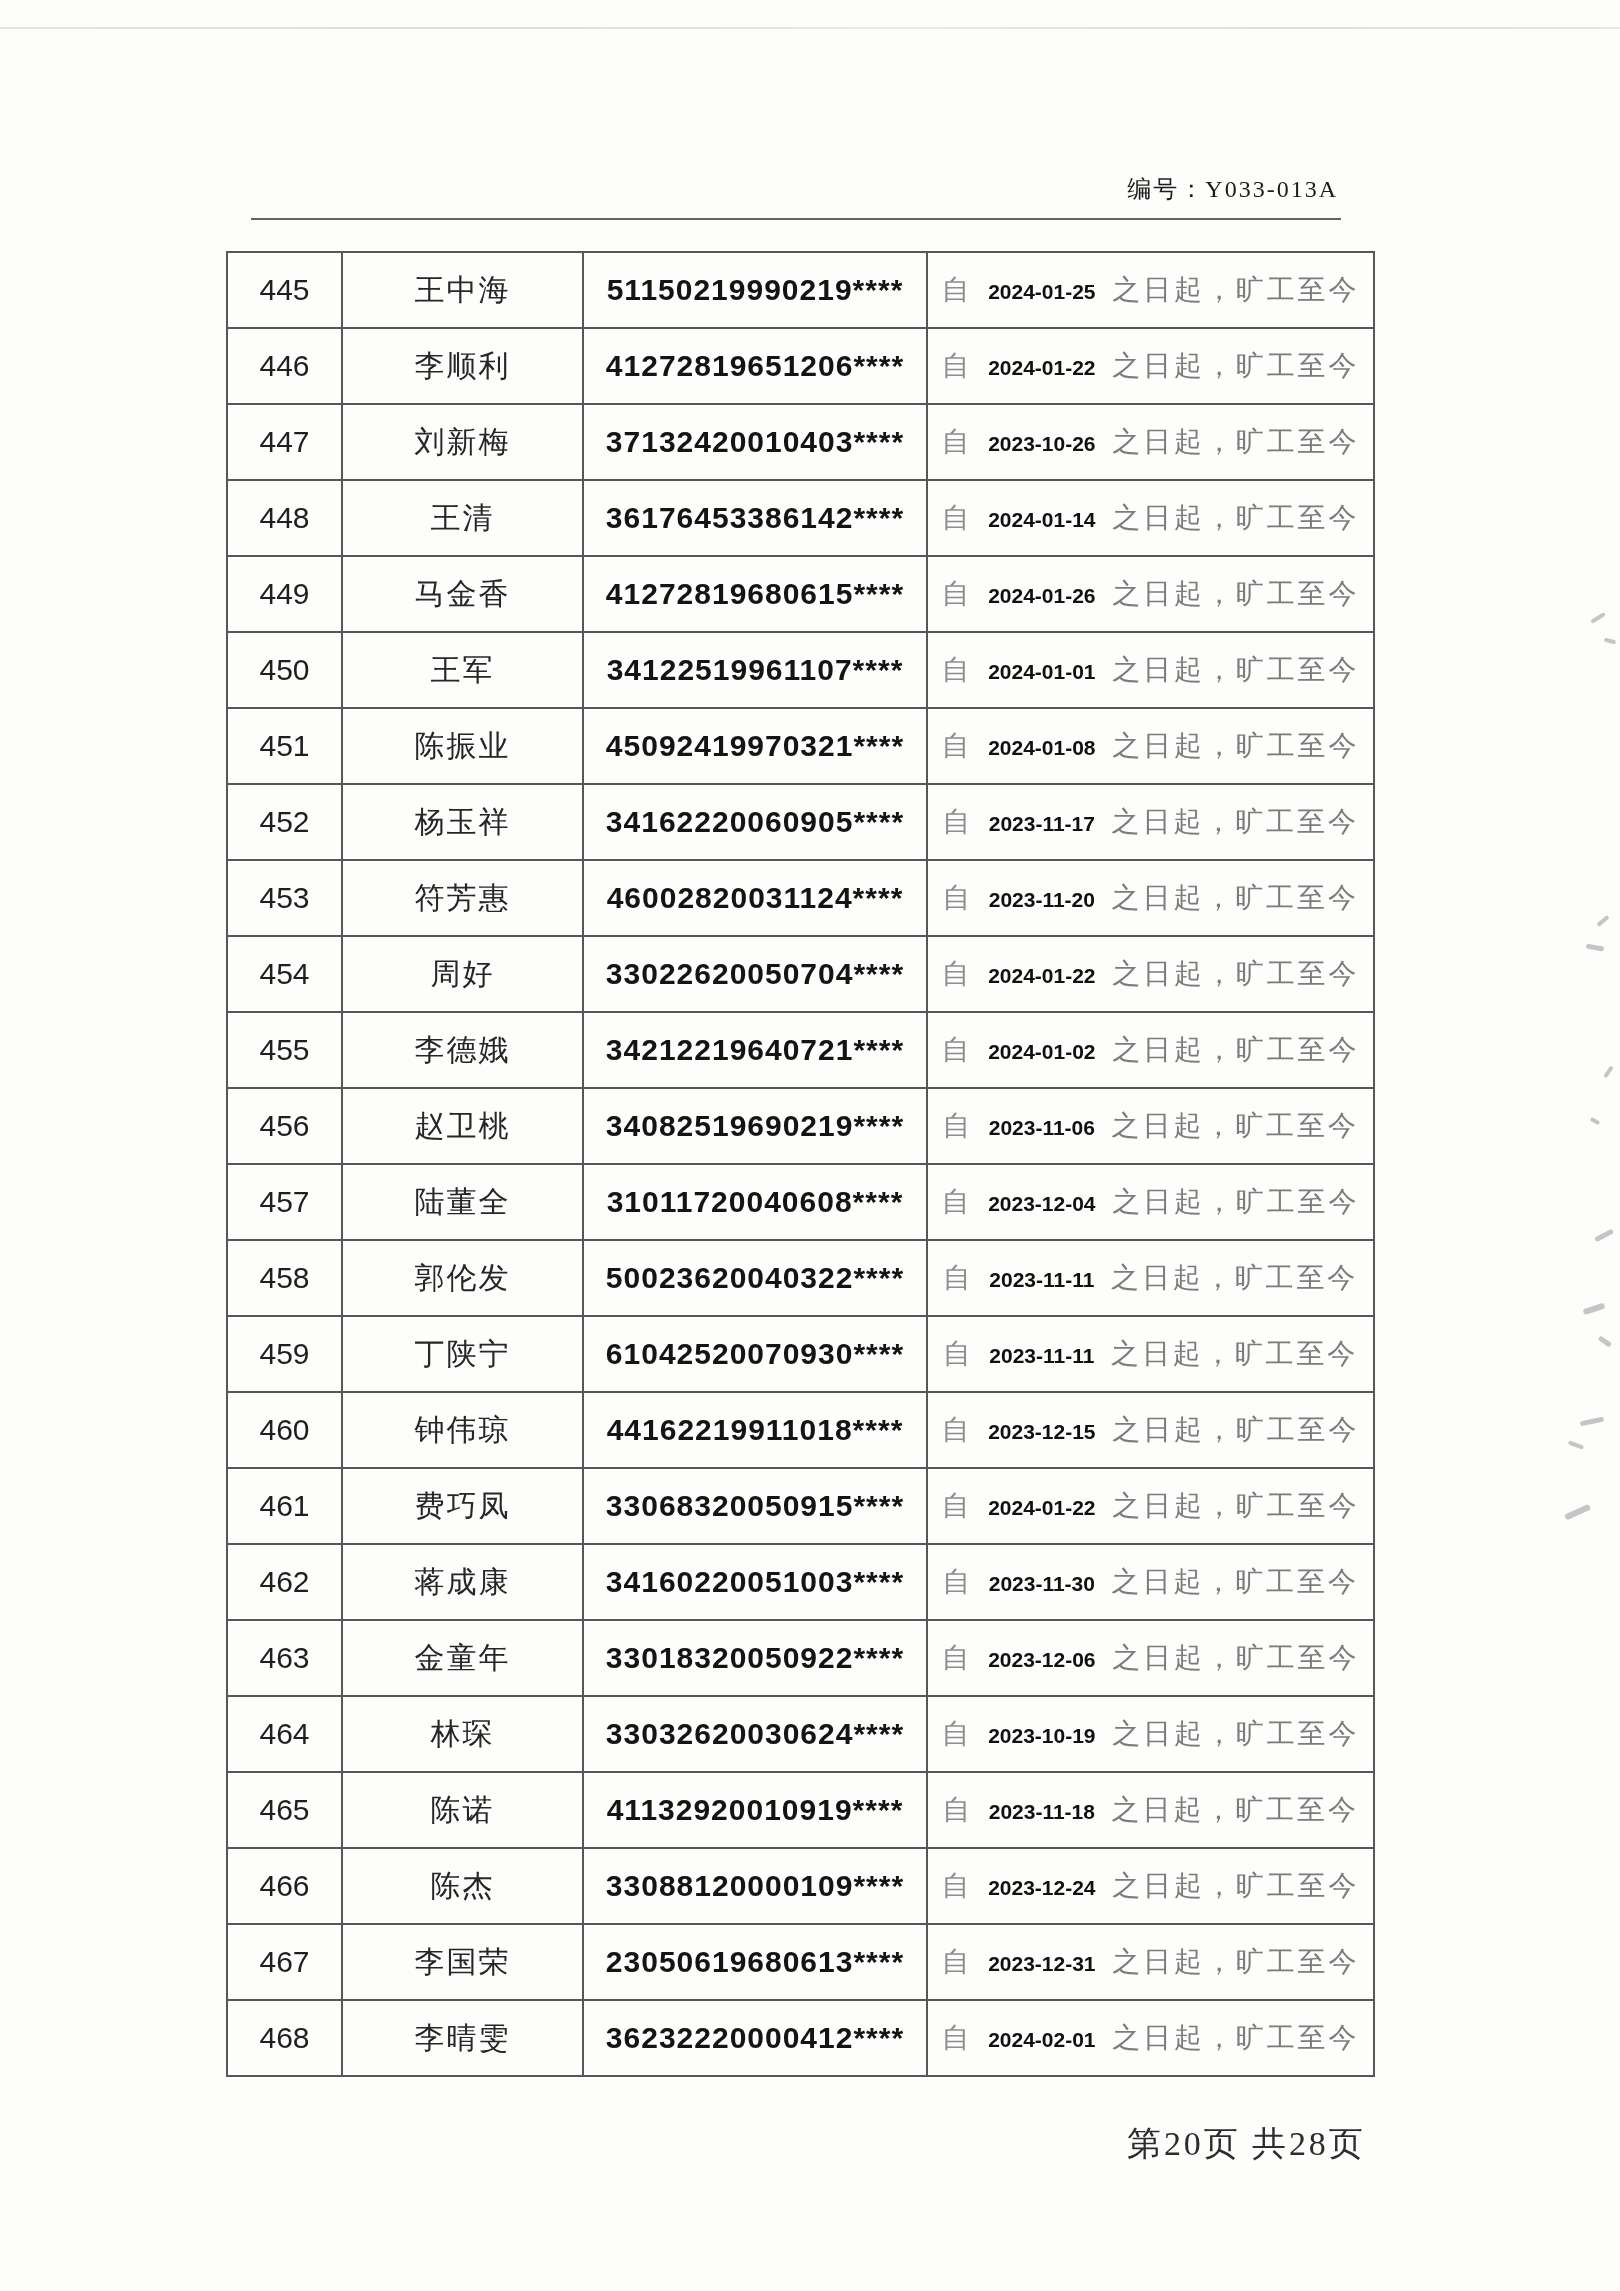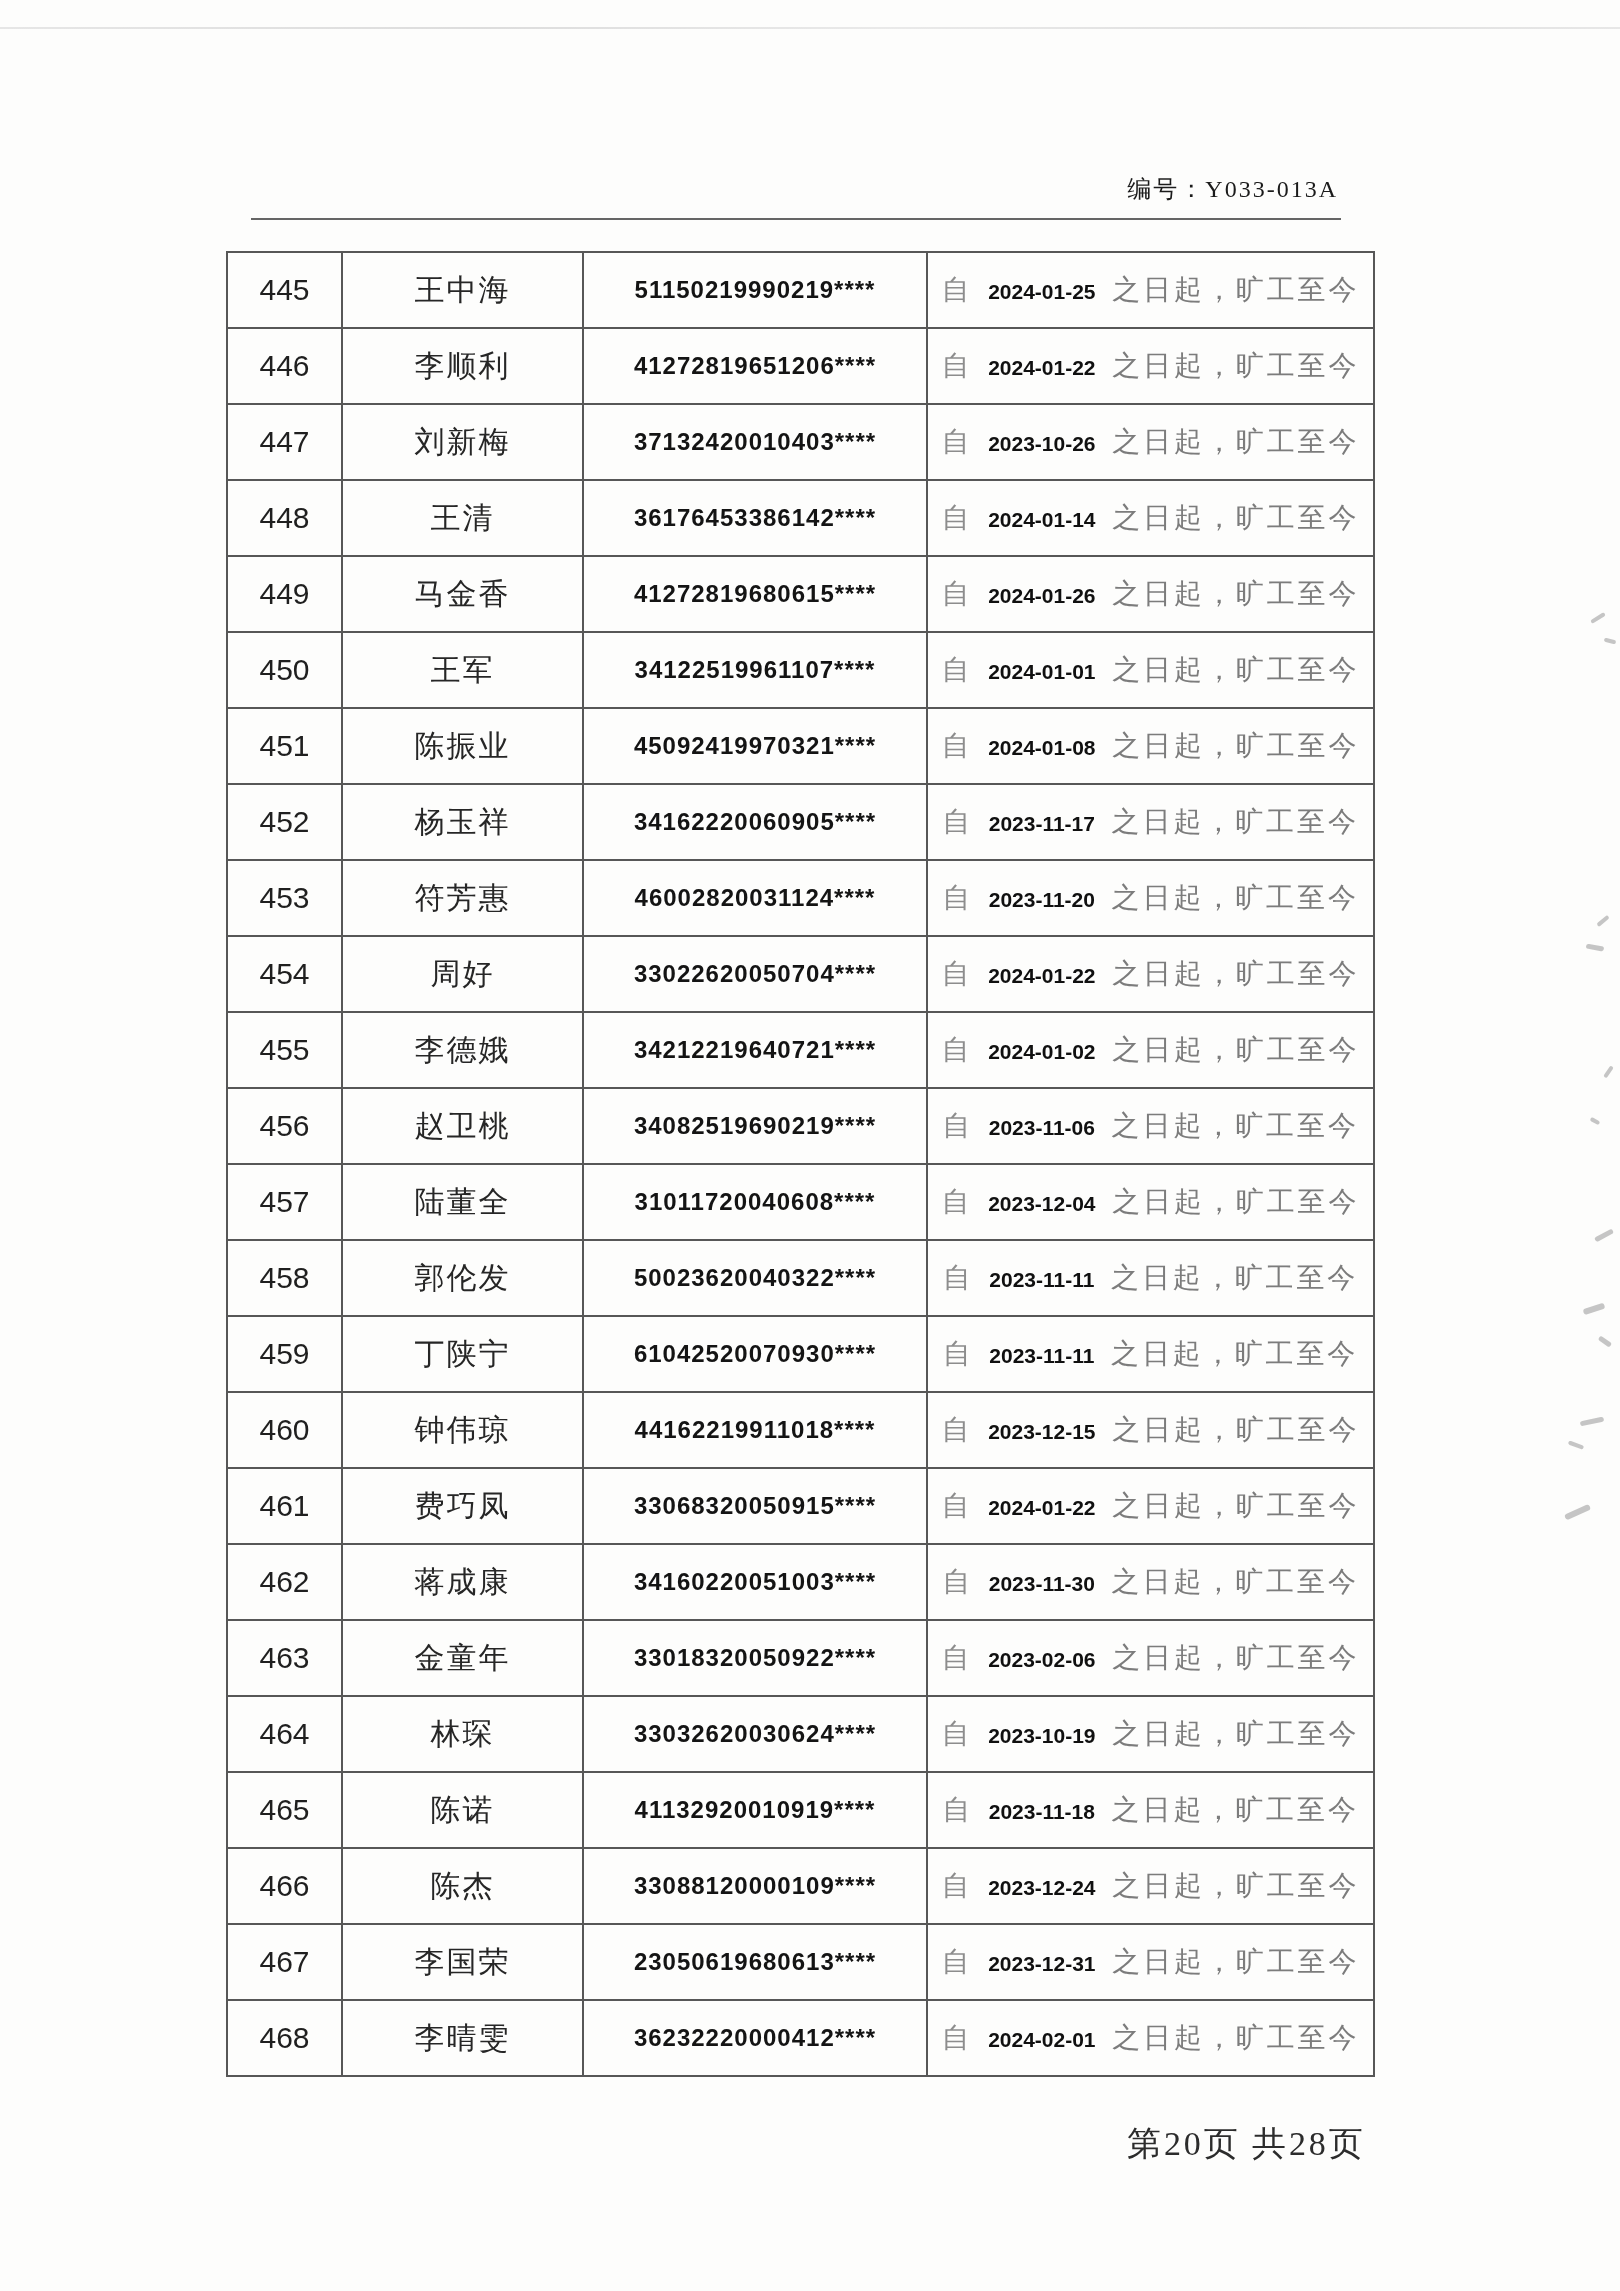--- a/index.html
+++ b/index.html
@@ -62,21 +62,21 @@
     color:#1f1f1f;
   }
   td.name-cell{
     font-size:30px;
     color:#262626;
     letter-spacing:2px;
   }
   td.id-cell{
     font-family:"Liberation Sans", sans-serif;
     font-weight:600;
-    font-size:24px;
+    font-size:30px;
     letter-spacing:1px;
     color:#141414;
   }
   td.date-cell{
     font-size:28px;
   }
   .d-prefix{
     color:#8d8d8d;
     margin-right:12.7px;
   }
@@ -286,21 +286,21 @@
       <td class="date-cell">
         <span class="d-prefix">自</span><span class="d-date"> 2023-11-30 </span><span class="d-suffix">之日起，旷工至今</span>
       </td>
     </tr>
 
     <tr>
       <td class="num-cell">463</td>
       <td class="name-cell">金童年</td>
       <td class="id-cell">33018320050922****</td>
       <td class="date-cell">
-        <span class="d-prefix">自</span><span class="d-date"> 2023-02-06 </span><span class="d-suffix">之日起，旷工至今</span>
+        <span class="d-prefix">自</span><span class="d-date"> 2023-12-06 </span><span class="d-suffix">之日起，旷工至今</span>
       </td>
     </tr>
 
     <tr>
       <td class="num-cell">464</td>
       <td class="name-cell">林琛</td>
       <td class="id-cell">33032620030624****</td>
       <td class="date-cell">
         <span class="d-prefix">自</span><span class="d-date"> 2023-10-19 </span><span class="d-suffix">之日起，旷工至今</span>
       </td>

